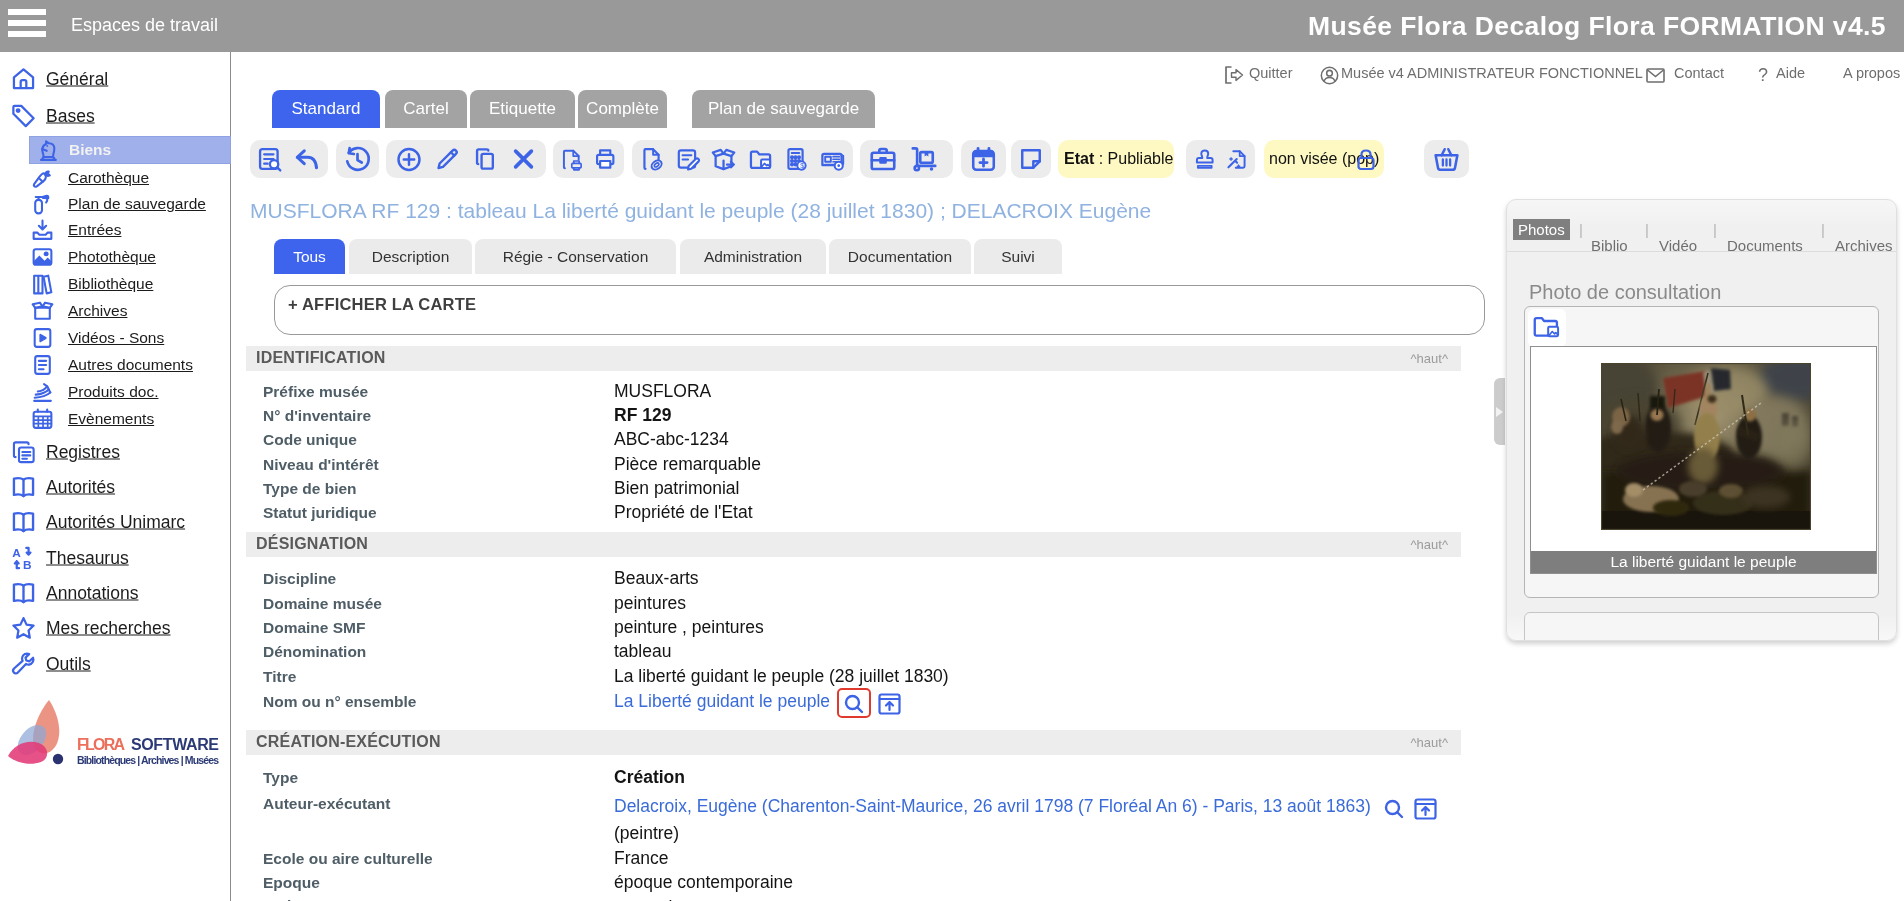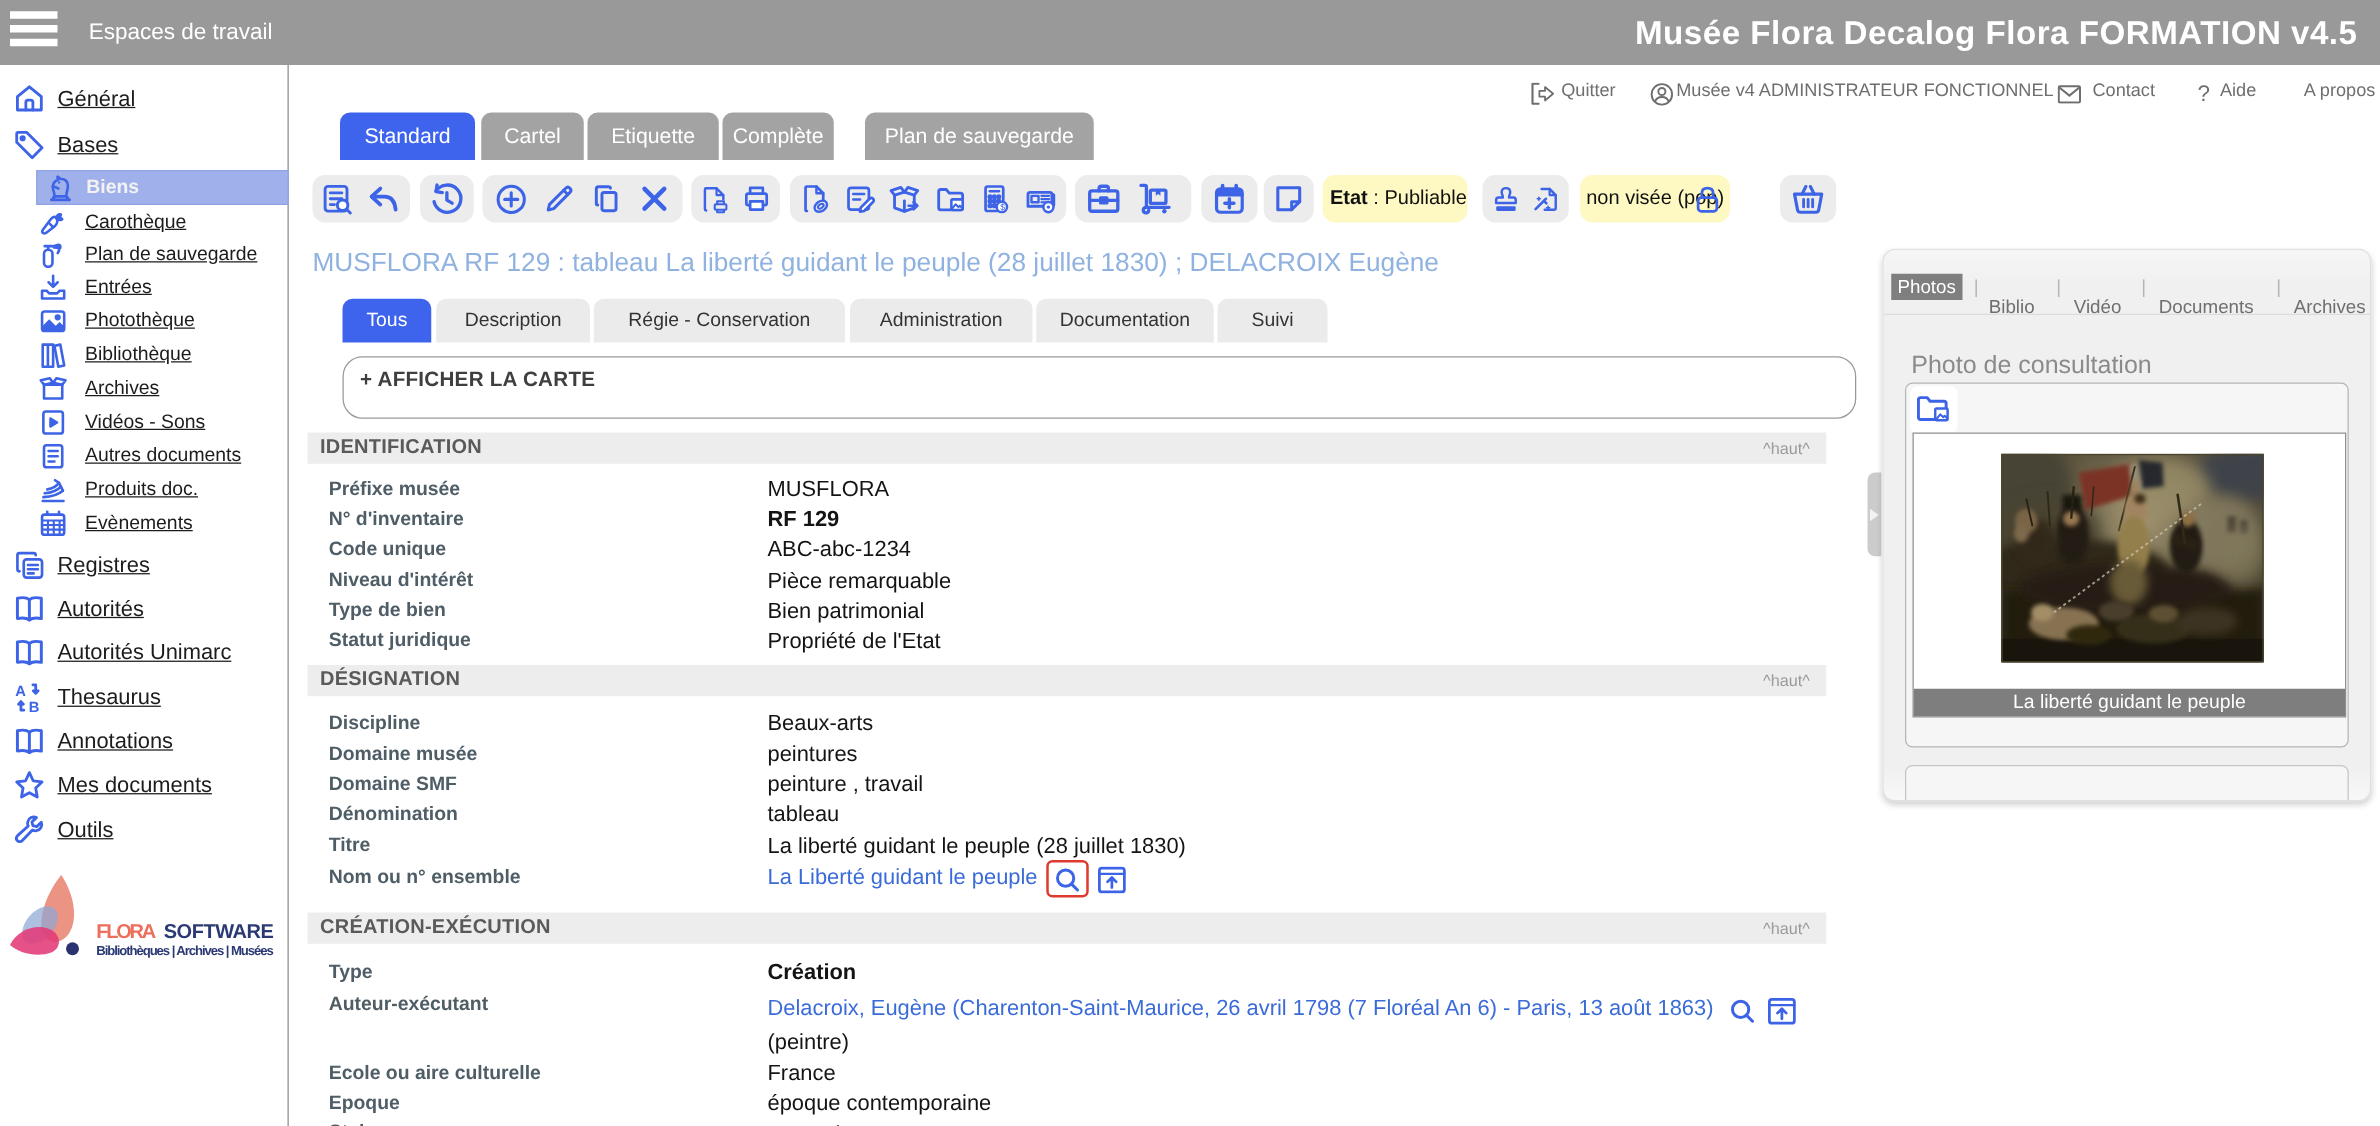--- a/index.html
+++ b/index.html
@@ -243,21 +243,21 @@
     <svg style="left:10px" width="27" height="27" viewBox="0 0 24 24" fill="none" stroke="#3d63e6" stroke-width="2.1" stroke-linecap="round" stroke-linejoin="round">
         <path d="M12 5.5 C10 3.8 7 3.8 3.5 4.5 V19 C7 18.3 10 18.5 12 20 C14 18.5 17 18.3 20.5 19 V4.5 C17 3.8 14 3.8 12 5.5 Z"></path>
         <path d="M12 5.5 V20"></path>
       </svg>
     <span class="txt">Annotations</span>
   </div>
   <div class="mi" style="left:0;top:562px;width:230px;height:28px">
     <svg style="left:10px" width="27" height="27" viewBox="0 0 24 24" fill="none" stroke="#3d63e6" stroke-width="2" stroke-linejoin="round">
         <path d="M12 3.2 L14.7 9 L21 9.8 L16.5 14.2 L17.6 20.6 L12 17.5 L6.4 20.6 L7.5 14.2 L3 9.8 L9.3 9 Z"></path>
       </svg>
-    <span class="txt">Mes documents</span>
+    <span class="txt">Mes recherches</span>
   </div>
   <div class="mi" style="left:0;top:598px;width:230px;height:28px">
     <svg style="left:10px" width="27" height="27" viewBox="0 0 24 24" fill="none" stroke="#3d63e6" stroke-width="2" stroke-linecap="round" stroke-linejoin="round">
         <path d="M20.5 6.5 C21.5 9 20 12 17 12.5 C16 12.7 15 12.4 14.2 12 L7 19.5 C6 20.6 4.3 20.6 3.4 19.5 C2.5 18.5 2.6 17 3.6 16 L11.2 9.2 C10.7 8.3 10.5 7.3 10.8 6.2 C11.5 3.3 14.5 2 17 3.2 L13.8 6.3 L14.5 8.9 L17.2 9.6 Z"></path>
       </svg>
     <span class="txt">Outils</span>
   </div>
 </div>
 <div id="logo">
   <svg width="215" height="70" viewBox="0 0 215 70">
@@ -467,21 +467,21 @@
 
   <div class="sechead" style="top:532px">
       <span class="t">DÉSIGNATION</span>
       <span class="haut">^haut^</span>
     </div>
   <div class="lbl" style="top:570px">Discipline</div>
     <div class="val" style="top:570px">Beaux-arts</div>
   <div class="lbl" style="top:595px">Domaine musée</div>
     <div class="val" style="top:595px">peintures</div>
   <div class="lbl" style="top:619px">Domaine SMF</div>
-    <div class="val" style="top:619px">peinture , travail</div>
+    <div class="val" style="top:619px">peinture , peintures</div>
   <div class="lbl" style="top:643px">Dénomination</div>
     <div class="val" style="top:643px">tableau</div>
   <div class="lbl" style="top:668px">Titre</div>
     <div class="val" style="top:668px">La liberté guidant le peuple (28 juillet 1830)</div>
   <div class="lbl" style="top:693px">Nom ou n° ensemble</div>
     <div class="val vlink" style="top:693px">La Liberté guidant le peuple</div>
   <div style="position:absolute;left:837px;top:688px;width:34px;height:30px;border:2px solid #e03a2f;border-radius:5px;background:#fff"></div>
   <svg style="position:absolute;left:843px;top:693px" width="22" height="22" viewBox="0 0 22 22" fill="none" stroke="#3d63e6" stroke-width="2.4" stroke-linecap="round">
       <circle cx="9.5" cy="9.5" r="6.5"></circle>
       <path d="M14.5 14.5 L19 19"></path>

